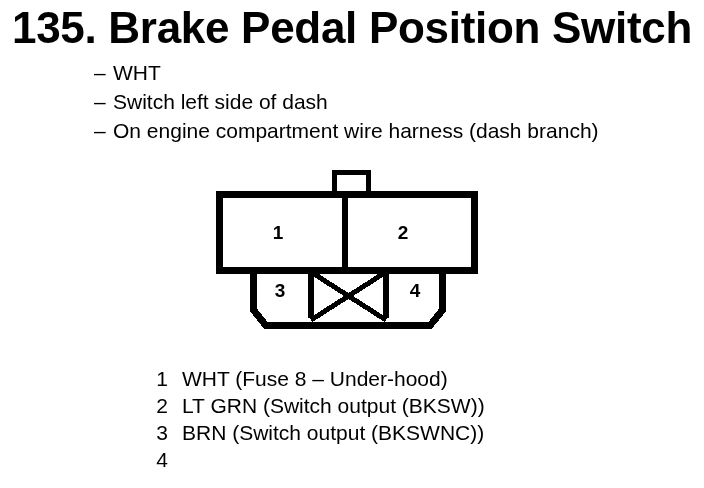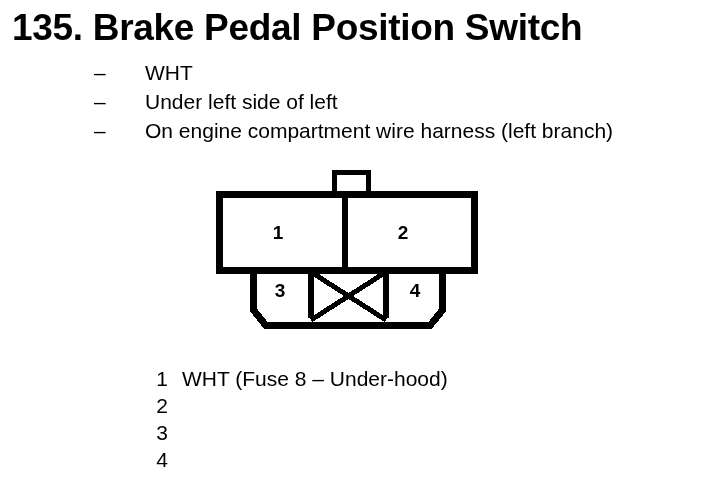--- a/index.html
+++ b/index.html
@@ -16,21 +16,21 @@
     font-family: "Liberation Sans", sans-serif;
     color: #000000;
     -webkit-font-smoothing: none;
   }
 
   
   .page-title {
     position: absolute;
     left: 12px;
     top: 9px;
-    font-size: 37px;
+    font-size: 44px;
     line-height: 38px;
     font-weight: bold;
     letter-spacing: -0.3px;
     white-space: nowrap;
   }
 
   
   .bullet-list {
     position: absolute;
     left: 94px;
@@ -44,21 +44,20 @@
     line-height: 29px;
     white-space: nowrap;
   }
   .bullet-dash {
     width: 19px;
     flex: 0 0 19px;
     font-size: 21px;
   }
   .bullet-text {
     flex: 0 1 auto;
-    margin-left: 32px;
   }
 
   
   .connector {
     position: absolute;
     left: 216px;
     top: 168px;
     width: 262px;
     height: 172px;
   }
@@ -106,26 +105,26 @@
 
 <div class="bullet-list">
 
   <div class="bullet-row">
     <span class="bullet-dash">–</span>
     <span class="bullet-text">WHT</span>
   </div>
 
   <div class="bullet-row">
     <span class="bullet-dash">–</span>
-    <span class="bullet-text">Under left side of left</span>
+    <span class="bullet-text">Switch left side of dash</span>
   </div>
 
   <div class="bullet-row">
     <span class="bullet-dash">–</span>
-    <span class="bullet-text">On engine compartment wire harness (left branch)</span>
+    <span class="bullet-text">On engine compartment wire harness (dash branch)</span>
   </div>
 
 </div>
 
 <div class="connector">
   <svg viewBox="0 0 262 172" xmlns="http://www.w3.org/2000/svg" shape-rendering="crispEdges">
 
     <g>
       <rect x="118" y="4" width="34" height="22" fill="#ffffff" stroke="#000000" stroke-width="5"></rect>
     </g>
@@ -164,23 +163,25 @@
 
 <div class="legend">
 
   <div class="legend-row">
     <span class="legend-num">1</span>
     <span class="legend-text">WHT (Fuse 8 – Under-hood)</span>
   </div>
 
   <div class="legend-row">
     <span class="legend-num">2</span>
+    <span class="legend-text">LT GRN (Switch output (BKSW))</span>
   </div>
 
   <div class="legend-row">
     <span class="legend-num">3</span>
+    <span class="legend-text">BRN (Switch output (BKSWNC))</span>
   </div>
 
   <div class="legend-row">
     <span class="legend-num">4</span>
   </div>
 
 </div>
 
 </body></html>

